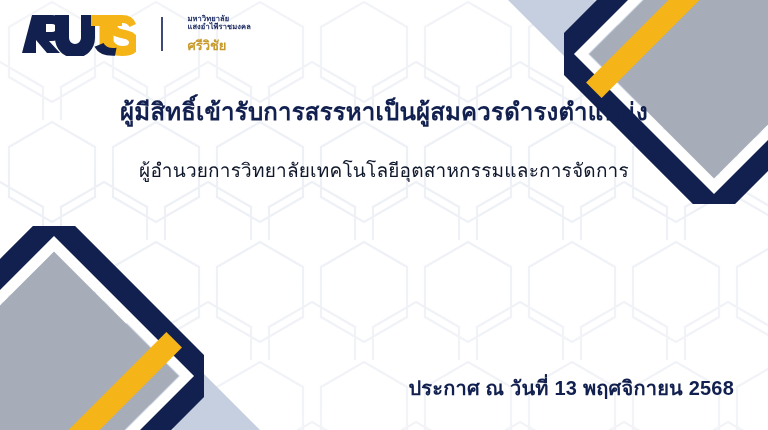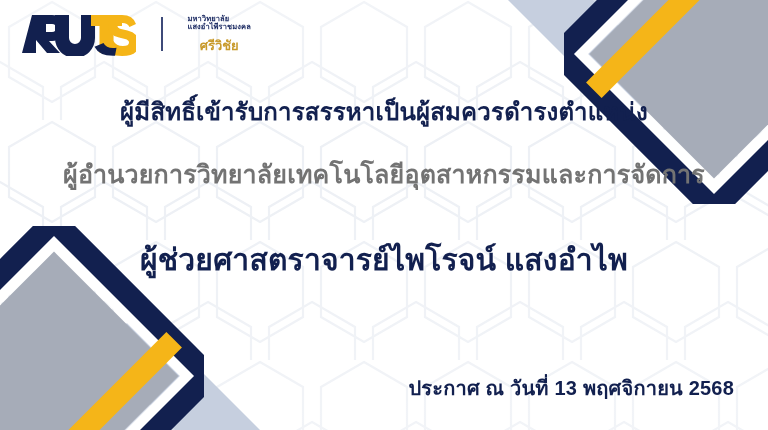--- a/index.html
+++ b/index.html
@@ -110,21 +110,20 @@
     font-weight: 700;
     letter-spacing: .1px;
     white-space: nowrap;
   }
   .logo-thai .t3 {
     font-size: 13px;
     color: #C89A2B;
     font-weight: 700;
     white-space: nowrap;
     margin-top: 8px;
-    text-align: center;
   }
 
   
   .content {
     position: absolute;
     inset: 0;
     z-index: 4;
     pointer-events: none;
   }
 
@@ -157,23 +156,23 @@
     letter-spacing: .2px;
     line-height: 1.15;
   }
 
   .line3 {
     position: absolute;
     top: 160px;
     left: 0;
     right: 0;
     text-align: center;
-    font-size: 25px;
-    font-weight: 700;
-    color: #737373;
+    font-size: 19px;
+    font-weight: 400;
+    color: #0f172a;
     letter-spacing: .2px;
     line-height: 1.15;
   }
 
   .name {
     position: absolute;
     top: 243px;
     left: 0;
     right: 0;
     text-align: center;
@@ -279,17 +278,16 @@
     <div class="logo-thai">
       <span class="t1">มหาวิทยาลัย</span>
       <span class="t2">แสงอำไพีราชมงคล</span>
       <span class="t3">ศรีวิชัย</span>
     </div>
   </div>
 
   <div class="content">
     <div class="line2">ผู้มีสิทธิ์เข้ารับการสรรหาเป็นผู้สมควรดำรงตำแหน่ง</div>
     <div class="line3">ผู้อำนวยการวิทยาลัยเทคโนโลยีอุตสาหกรรมและการจัดการ</div>
-    <div class="name">ผู้ช่วยศาสตราจารย์ไพโรจน์ แสงอำไพ</div>
     <div class="date">ประกาศ ณ วันที่ 13 พฤศจิกายน 2568</div>
   </div>
 
 </div>
 
 </body></html>

